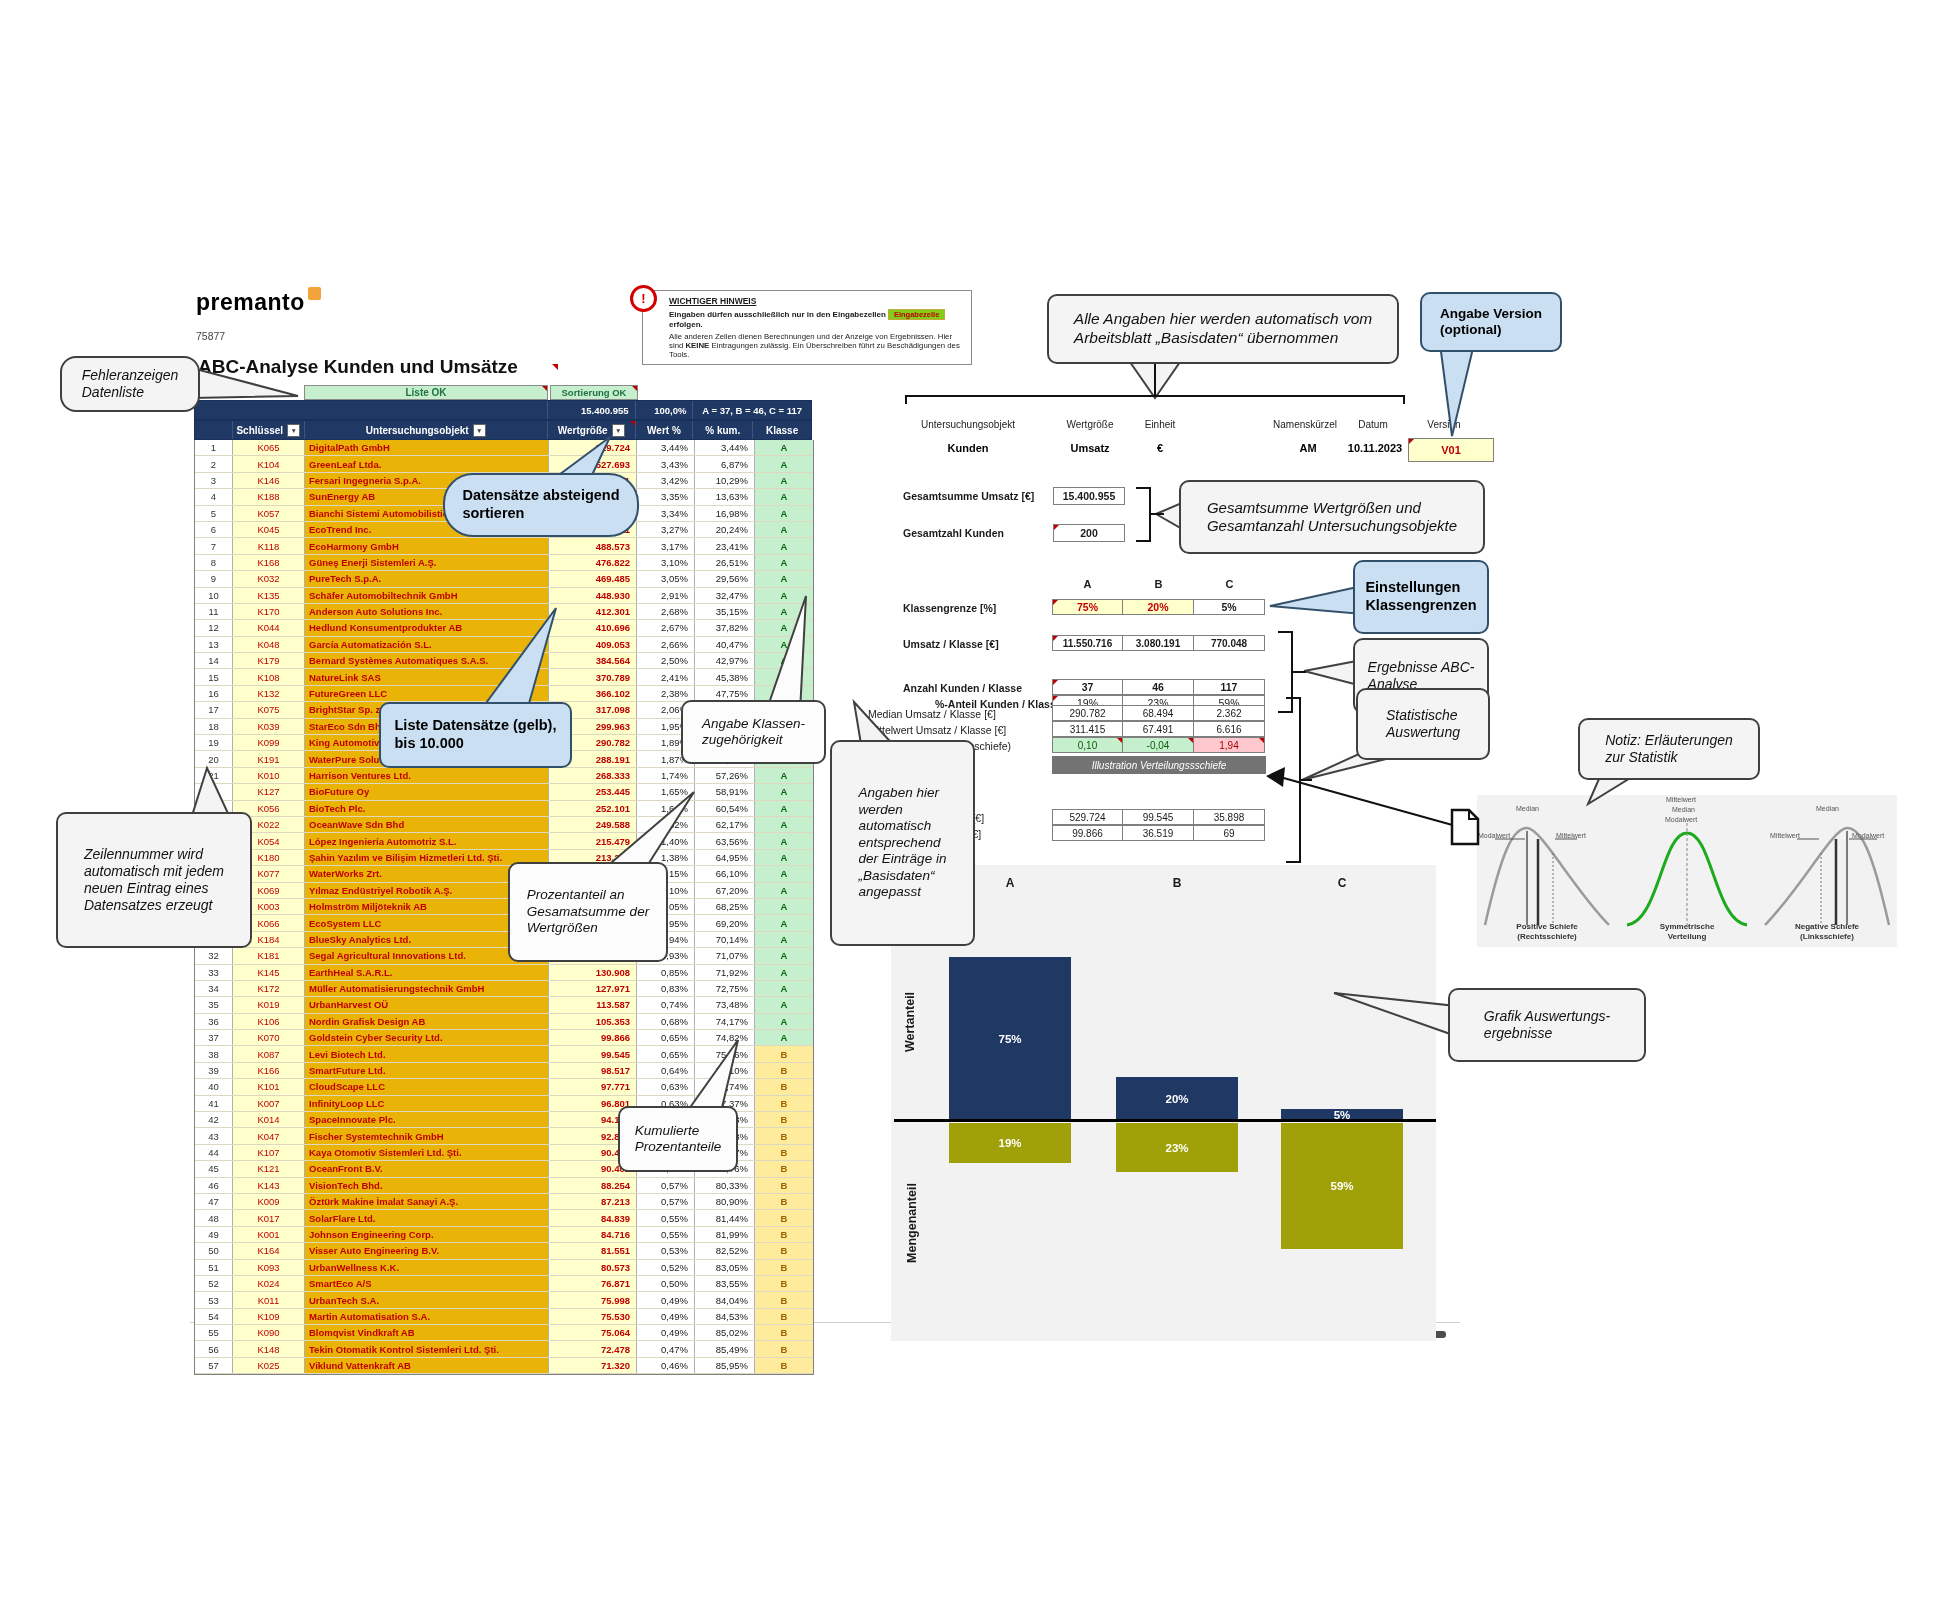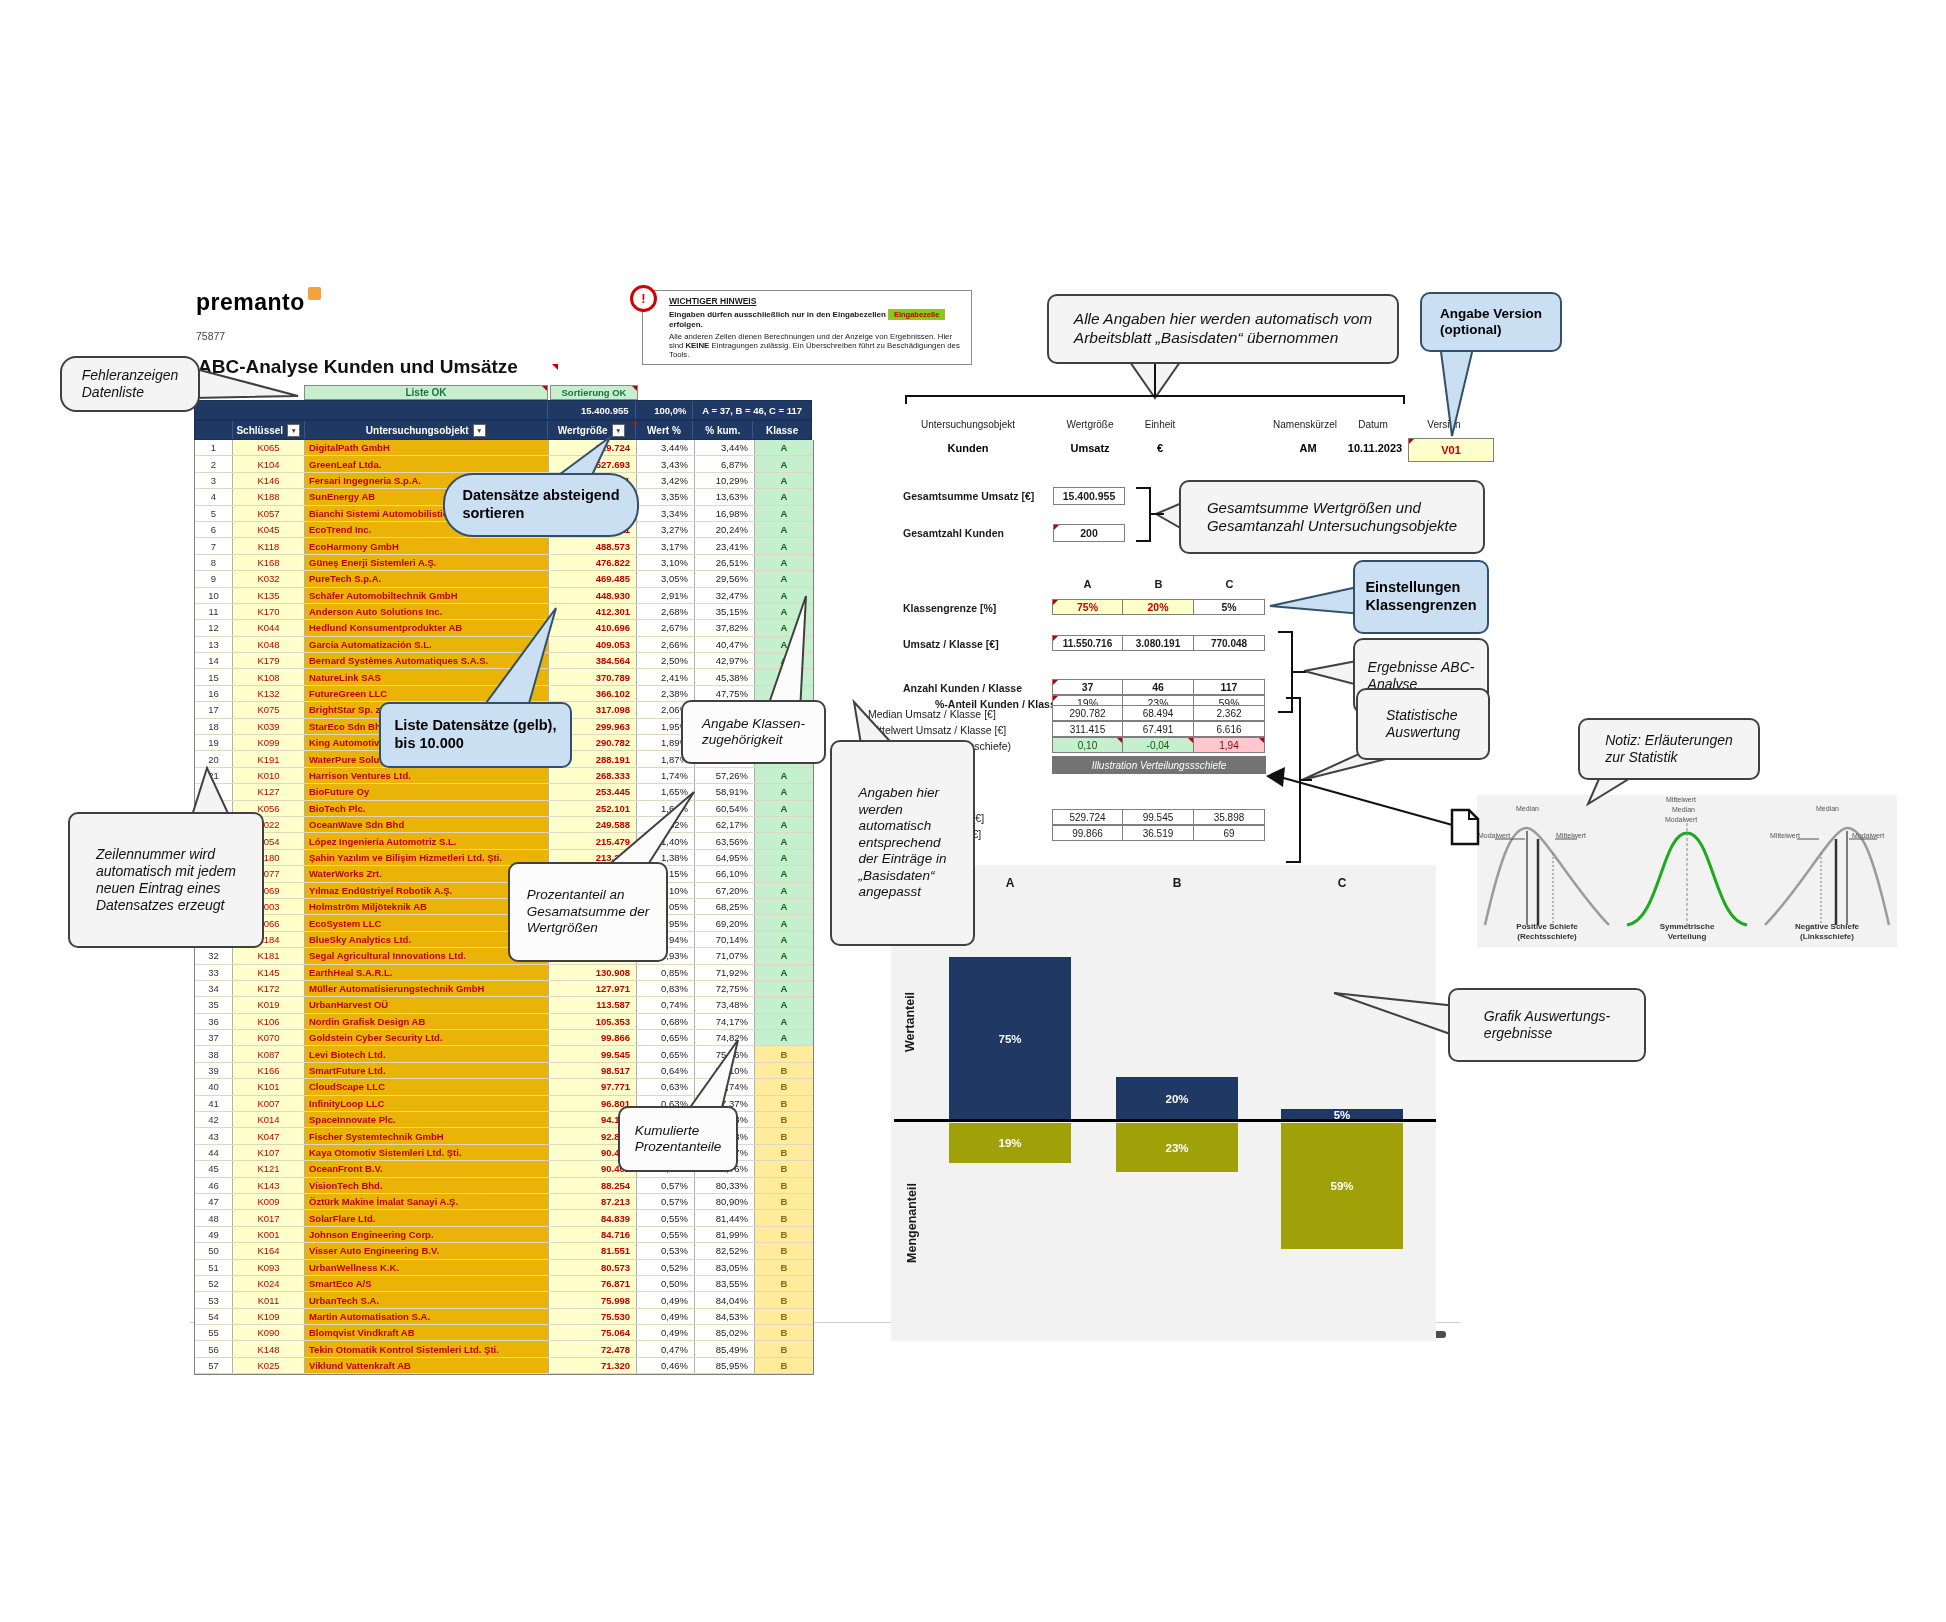--- a/index.html
+++ b/index.html
@@ -915,21 +915,21 @@
   </svg>
 
   <div class="co-box co-gray" style="left:60px;top:356px;width:140px;height:56px;border-radius:16px;">Fehleranzeigen
 Datenliste</div>
   <div class="co-box co-blue" style="left:443px;top:473px;width:196px;height:64px;font-size:14.5px;border-radius:30px;">Datensätze absteigend
 sortieren</div>
   <div class="co-box co-blue" style="left:379px;top:702px;width:193px;height:66px;font-size:14.5px;">Liste Datensätze (gelb),
 bis 10.000</div>
   <div class="co-box co-white" style="left:681px;top:700px;width:145px;height:64px;">Angabe Klassen-
 zugehörigkeit</div>
-  <div class="co-box co-gray" style="left:56px;top:812px;width:196px;height:136px;margin-left:12px;">Zeilennummer wird
+  <div class="co-box co-gray" style="left:56px;top:812px;width:196px;height:136px;">Zeilennummer wird
 automatisch mit jedem
 neuen Eintrag eines
 Datensatzes erzeugt</div>
   <div class="co-box co-white" style="left:508px;top:862px;width:160px;height:100px;">Prozentanteil an
 Gesamatsumme der
 Wertgrößen</div>
   <div class="co-box co-white" style="left:618px;top:1106px;width:120px;height:66px;">Kumulierte
 Prozentanteile</div>
   <div class="co-box co-gray" style="left:1047px;top:294px;width:352px;height:70px;font-size:15.5px;">Alle Angaben hier werden automatisch vom
 Arbeitsblatt „Basisdaten“ übernommen</div>

